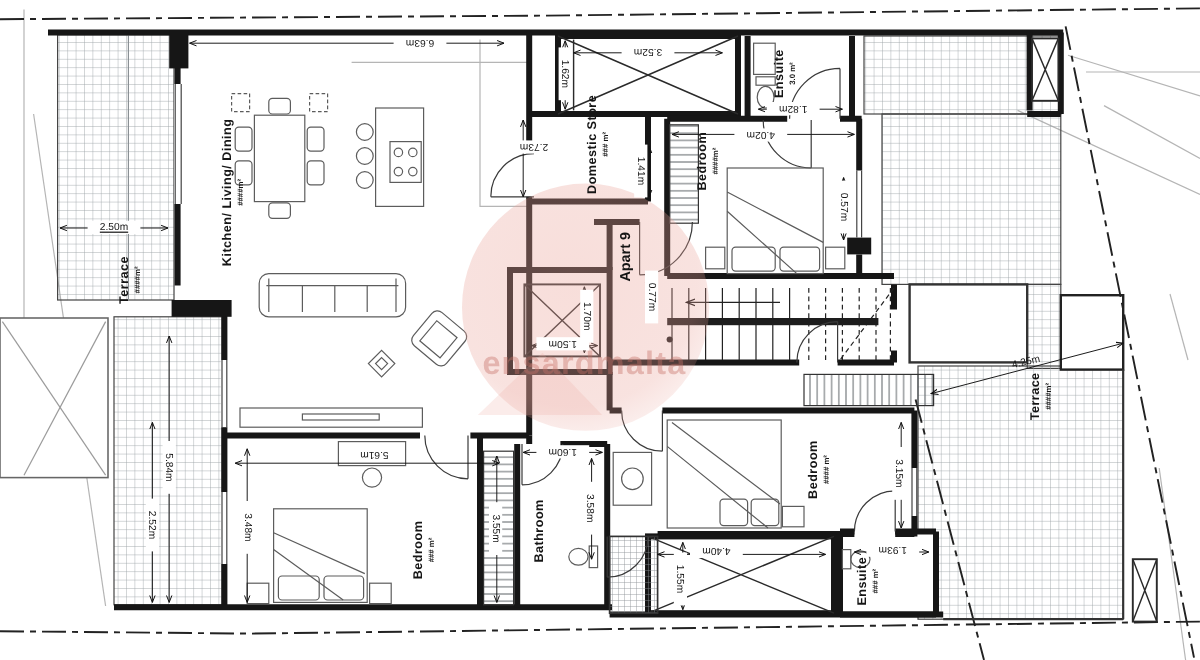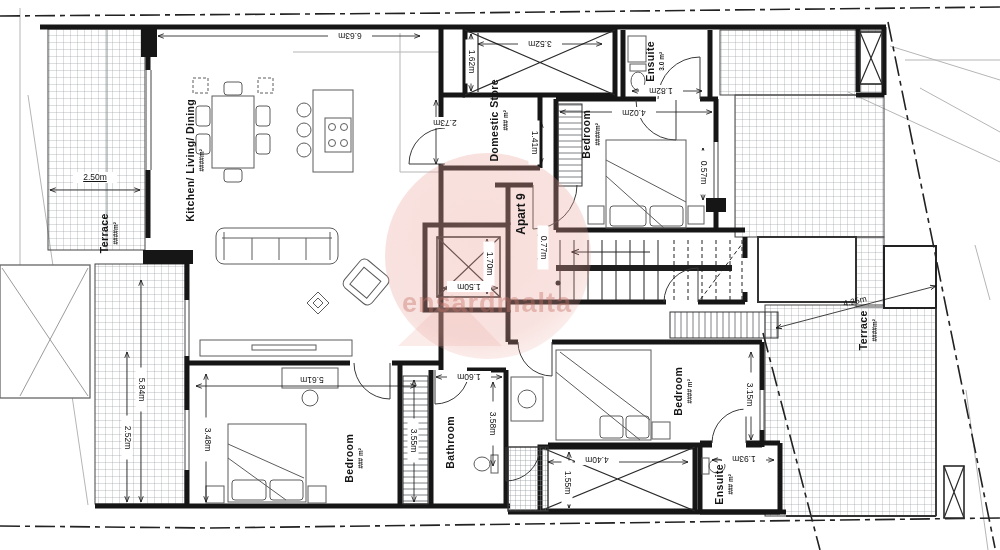--- a/index.html
+++ b/index.html
@@ -320,21 +320,21 @@
   <span class="nm">Terrace</span>
   <span class="ar">####m²</span>
 </div>
 <div class="lbl" style="left:829px;top:318px;width:74px;">
   <span class="nm">Terrace</span>
   <span class="ar">####m²</span>
 </div>
 <div class="apt" style="left:491px;top:207px;width:60px;">Apart 9</div>
 
 <div class="dim r180" style="left:328px;top:30px;">6.63m</div>
-<div class="dim" style="left:73px;top:172px;text-decoration:underline;">2.50m</div>
+<div class="dim" style="left:73px;top:184px;text-decoration:underline;">2.50m</div>
 <div class="dim r180" style="left:518px;top:38px;">3.52m</div>
 <div class="dim r90" style="left:449px;top:56px;">1.62m</div>
 <div class="dim r180" style="left:423px;top:117px;">2.73m</div>
 <div class="dim r90" style="left:512px;top:137px;">1.41m</div>
 <div class="dim r180" style="left:639px;top:85px;">1.82m</div>
 <div class="dim r180" style="left:612px;top:107px;">4.02m</div>
 <div class="dim r90" style="left:681px;top:167px;">0.57m</div>
 <div class="dim r90" style="left:521px;top:242px;">0.77m</div>
 <div class="dim r90" style="left:467px;top:258px;">1.70m</div>
 <div class="dim r180" style="left:447px;top:281px;">1.50m</div>

